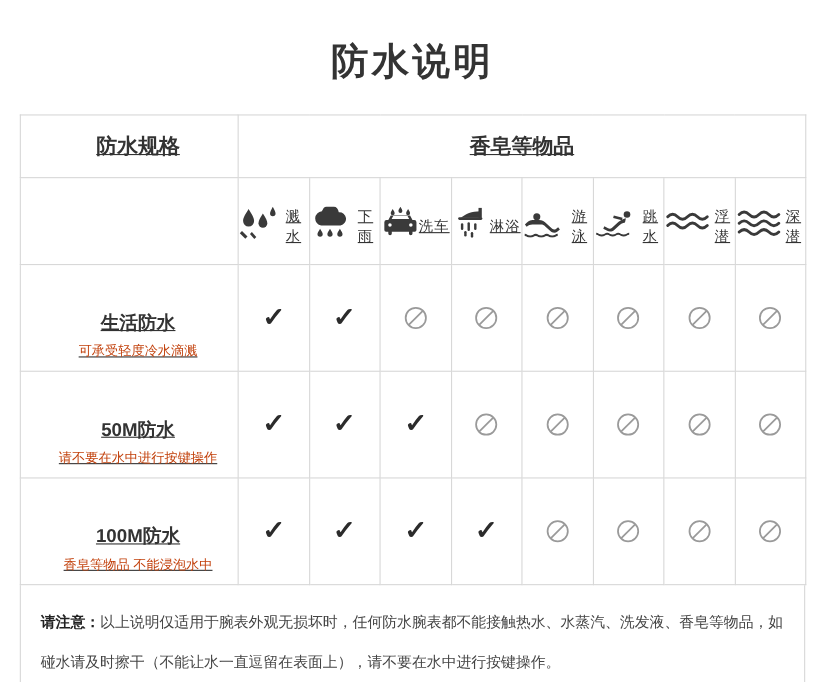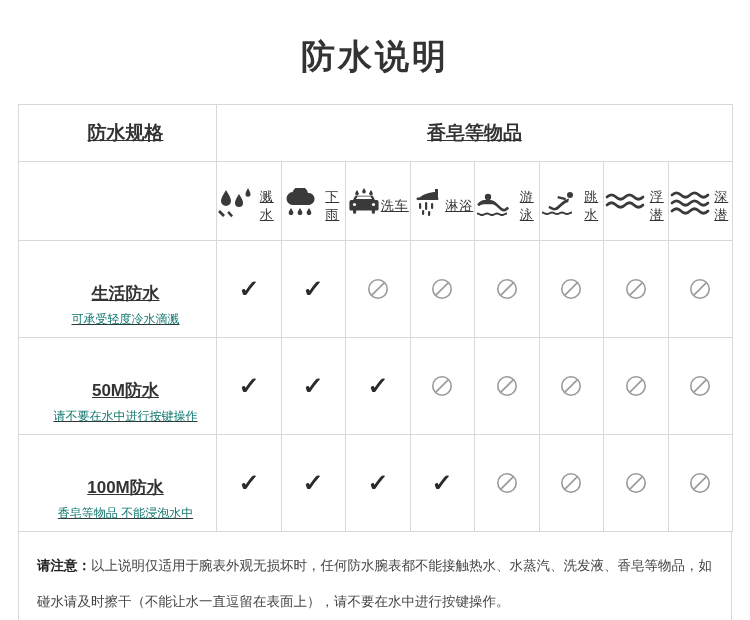--- a/index.html
+++ b/index.html
@@ -100,21 +100,21 @@
   }
   .row-name {
     font-size: 17px;
     font-weight: bold;
     color: #333;
     line-height: 24px;
     margin-top: 31px;
   }
   .row-desc {
     font-size: 12px;
-    color: #0f766e;
+    color: #c2410c;
     margin-top: 5px;
     line-height: 16px;
   }
   .mark-cell {
     height: 64px;
   }
   .check {
     font-size: 24px;
     color: #2b2b2b;
     line-height: 1;

